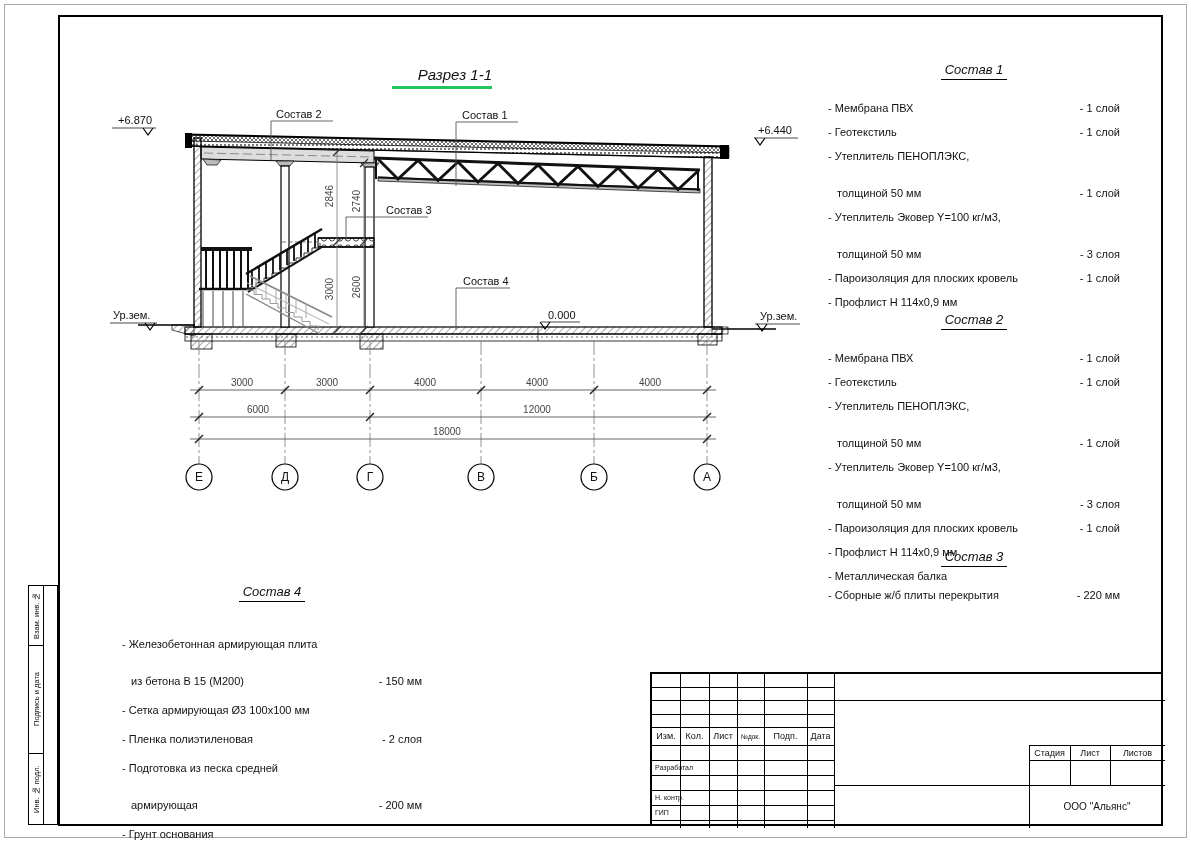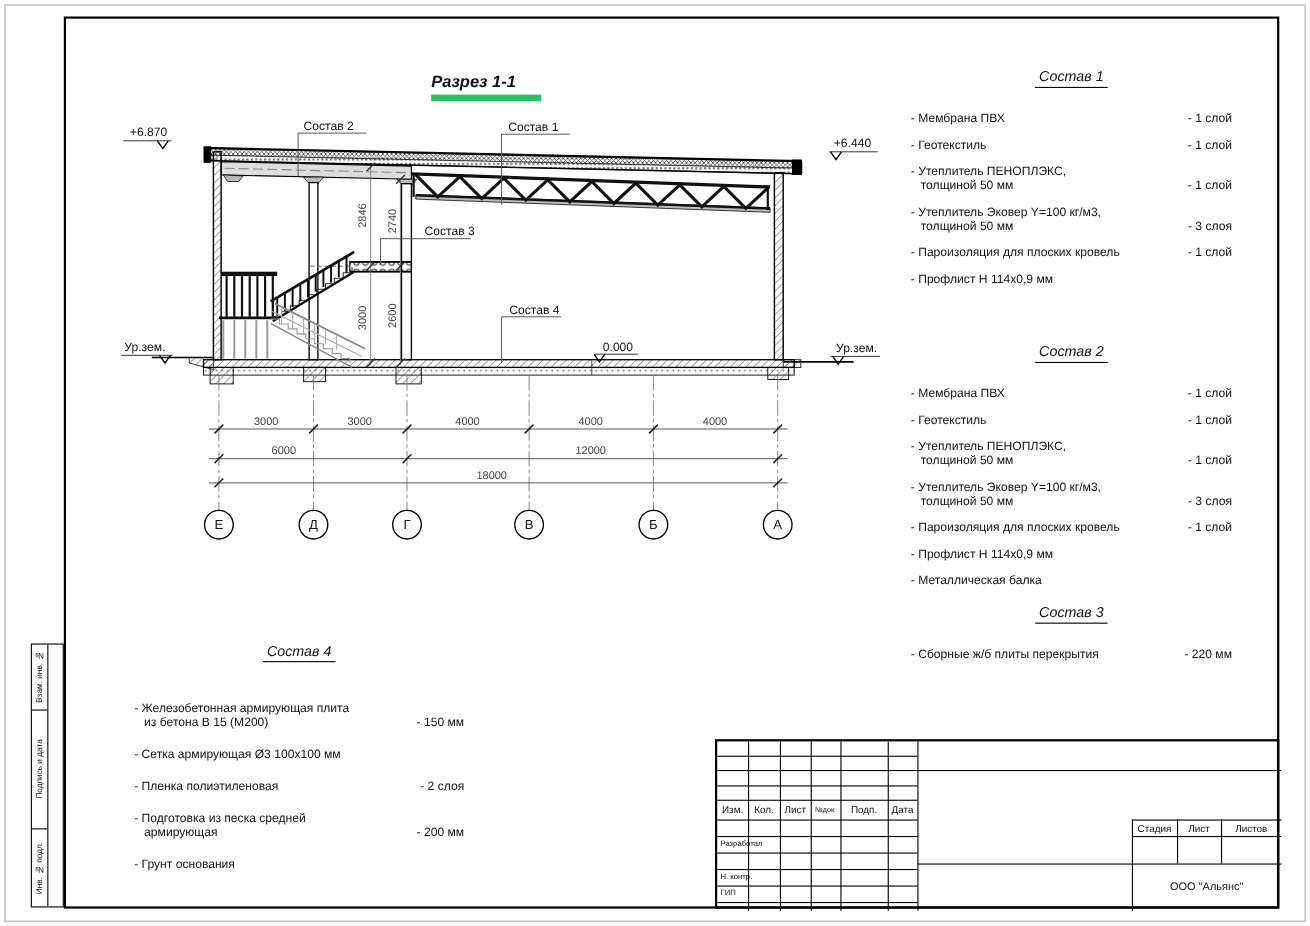--- a/index.html
+++ b/index.html
@@ -1,27 +1,27 @@
 <!DOCTYPE html>
 <html><head>
 <meta charset="utf-8">
 <style>
   html,body{margin:0;padding:0;background:#e8e8e8;}
   .sheet{position:relative;width:1191px;height:842px;background:#fff;font-family:"Liberation Sans",sans-serif;color:#111;overflow:hidden;}
   .outer-border{position:absolute;left:4px;top:4px;right:4px;bottom:4px;border:1px solid #aaa;}
   .frame{position:absolute;left:58px;top:15px;width:1105px;height:811px;border:2px solid #000;box-sizing:border-box;}
-  .dwg-title{position:absolute;left:392px;top:66px;width:100px;text-align:left;font-style:italic;font-weight:bold;font-size:15px;border-bottom:6px solid #22c55e;padding-bottom:3px;}
+  .dwg-title{position:absolute;left:392px;top:66px;width:100px;text-align:right;font-style:italic;font-weight:normal;font-size:15px;border-bottom:3px solid #22c55e;padding-bottom:3px;}
   svg{position:absolute;left:0;top:0;}
   
   .comp{position:absolute;}
   .comp-title{font-style:italic;font-size:13px;border-bottom:1px solid #000;width:fit-content;margin:0 auto 22px auto;padding:0 4px 2px 4px;}
   .comp--s4 .comp-title{margin-bottom:36px;}
   .comp-item{display:flex;justify-content:space-between;align-items:flex-end;margin-bottom:11px;font-size:11px;line-height:13px;}
   .comp--s4 .comp-item{margin-bottom:16px;}
-  .comp-text div+div{padding-left:9px;}
+  .comp-text div+div{padding-left:9px;margin-top:24px;}
   .comp-value{white-space:nowrap;padding-left:8px;}
   
   .tb{position:absolute;left:650px;top:672px;width:513px;height:154px;border:2px solid #000;box-sizing:border-box;font-size:9px;}
   .tb .vl,.tb .hl{position:absolute;background:#000;}
   .tb .vl{width:1px;}
   .tb .hl{height:1px;}
   .tb .cell{position:absolute;display:flex;align-items:center;justify-content:center;overflow:hidden;}
   .tb .cell.left{justify-content:flex-start;padding-left:3px;}
   .tb .small{font-size:6.5px;}
   .tb .tiny{font-size:7px;}

